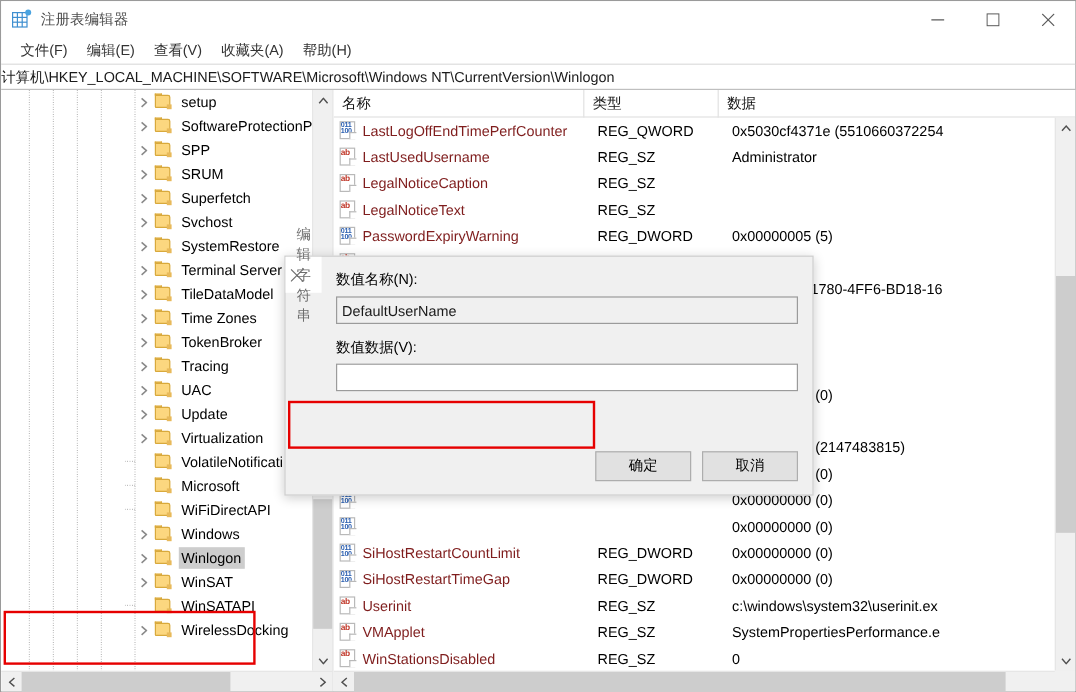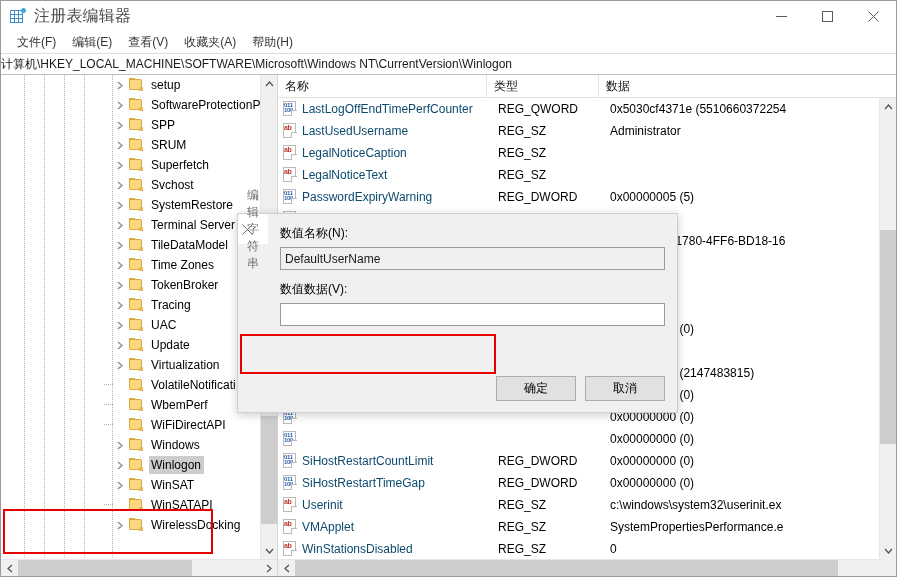--- a/index.html
+++ b/index.html
@@ -46,21 +46,21 @@
     gap: 1px;
     padding: 1px;
   }
   .title-icon .grid i { background: #ffffff; display:block; }
   .title-icon .dot {
     position:absolute; right:0; top:0;
     width:5px; height:5px; border-radius:50%;
     background:#4aa3e0;
   }
   .title-text {
-    font-size: 16px;
+    font-size: 12px;
     color: #4c4c4c;
     letter-spacing: 0.2px;
   }
   .win-controls {
     position: absolute; right: 0; top: 0;
     display: flex; height: 30px;
   }
   .win-btn {
     width: 46px; height: 30px;
     display: flex; align-items: center; justify-content: center;
@@ -278,21 +278,21 @@
     font-family: "Liberation Sans", sans-serif;
     letter-spacing: -0.3px;
     text-align: left;
     padding-left: 1px;
   }
   .val-icon.sz .glyph { color: #c0392b; }
   .val-icon.num .glyph { color: #2b5fb0; font-size: 6px; line-height: 4.5px; }
 
   .cell-name {
     width: 189px; flex: 0 0 189px;
-    font-size: 12px; color: #0c4a6e;
+    font-size: 12px; color: #7f1d1d;
     overflow: hidden; text-overflow: clip;
   }
   .cell-type {
     width: 112px; flex: 0 0 112px;
     font-size: 12px; color: #000000;
     padding-left: 7px;
   }
   .cell-data {
     flex: 1 1 auto;
     font-size: 12px; color: #000000;
@@ -703,21 +703,21 @@
               <div class="tree-label">VolatileNotificati</div>
             </div>
             <div class="tree-row">
               <div class="stub"></div>
               <div class="twisty empty"></div>
               <div class="folder">
                 <div class="tab"></div>
                 <div class="back"></div>
                 <div class="shade"></div>
               </div>
-              <div class="tree-label">WbemPerf</div>
+              <div class="tree-label">Microsoft</div>
             </div>
             <div class="tree-row">
               <div class="stub"></div>
               <div class="twisty empty"></div>
               <div class="folder">
                 <div class="tab"></div>
                 <div class="back"></div>
                 <div class="shade"></div>
               </div>
               <div class="tree-label">WiFiDirectAPI</div>

